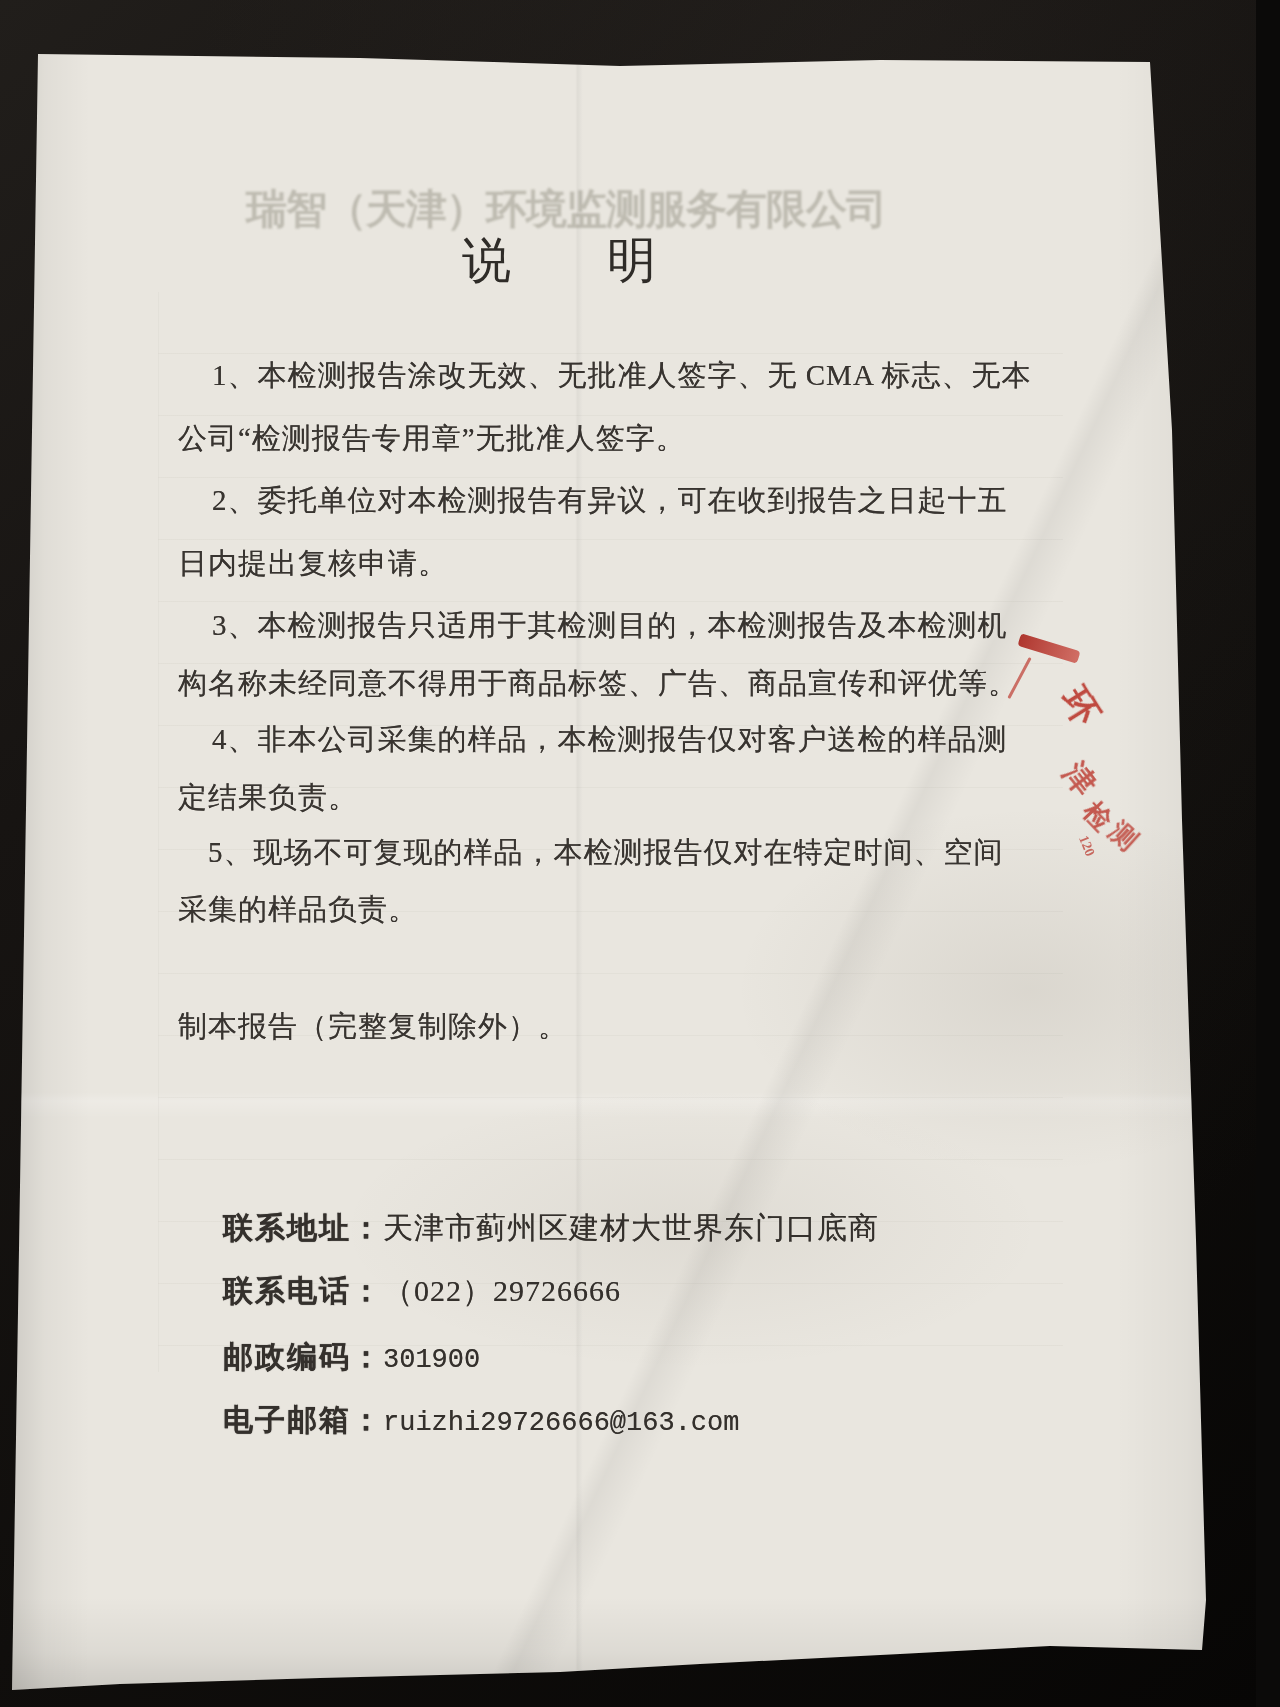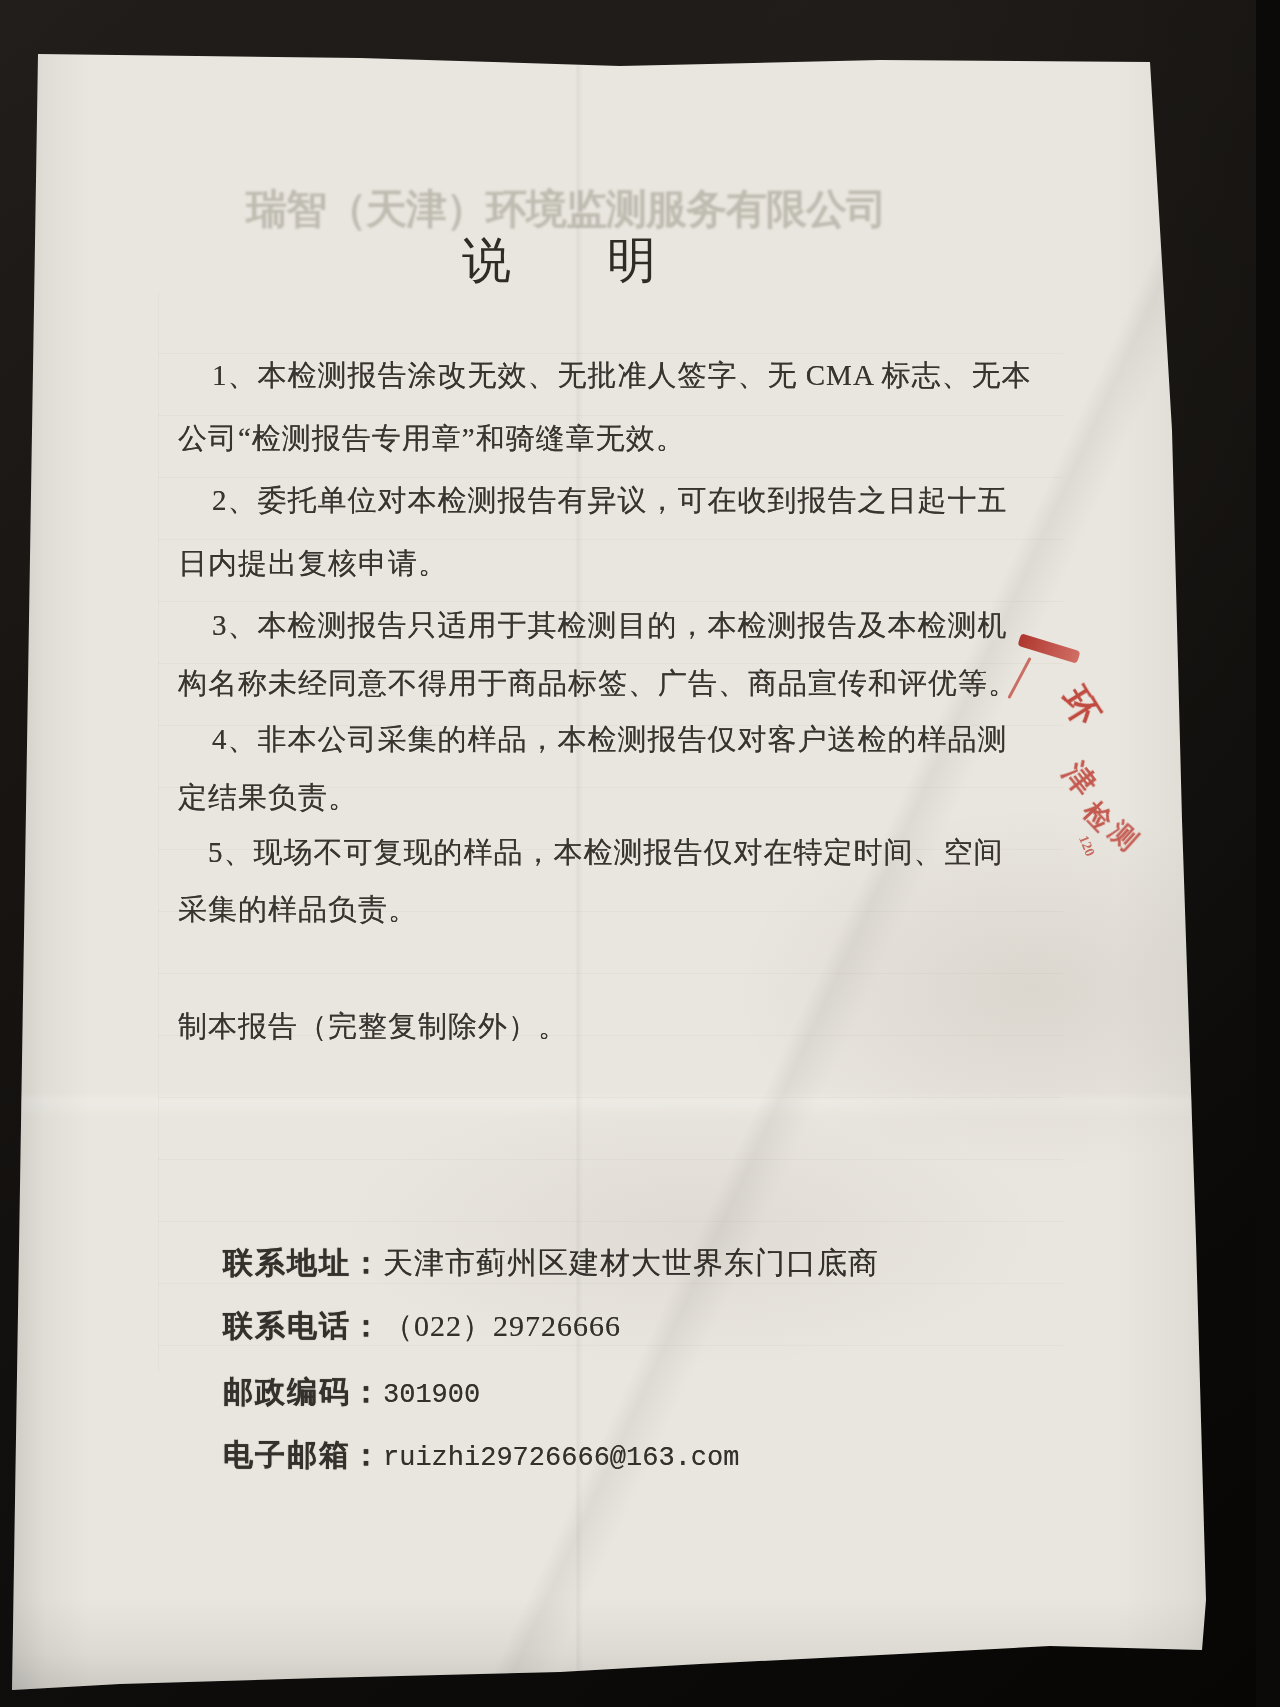--- a/index.html
+++ b/index.html
@@ -73,21 +73,20 @@
     color: #383430;
     text-shadow: 0 0 0.6px rgba(56,52,48,0.75);
     white-space: nowrap;
     letter-spacing: 1px;
   }
   .contact-row {
     position: absolute; left: 223px;
     font-size: 30px;
     white-space: nowrap;
     color: #34302c;
-    margin-top: 35px;
   }
   .contact-row .lbl {
     font-weight: 700;
     letter-spacing: 2px;
     text-shadow: 0 0 0.8px rgba(40,37,33,0.9);
   }
   .contact-row .val {
     font-weight: 500;
     letter-spacing: 1px;
     text-shadow: 0 0 0.5px rgba(56,52,48,0.7);
@@ -121,21 +120,21 @@
 <div class="scene">
   <div class="paper">
 
     <div class="ghost-table"></div>
 
     <div class="ghost-header">瑞智（天津）环境监测服务有限公司</div>
 
     <h1 class="title">说明</h1>
 
     <div class="line" style="left:212px; top:356px;">1、本检测报告涂改无效、无批准人签字、无 CMA 标志、无本</div>
-    <div class="line" style="left:178px; top:419px;">公司“检测报告专用章”和骑缝章无效。</div>
+    <div class="line" style="left:178px; top:419px;">公司“检测报告专用章”无批准人签字。</div>
 
     <div class="line" style="left:212px; top:481px;">2、委托单位对本检测报告有异议，可在收到报告之日起十五</div>
     <div class="line" style="left:178px; top:544px;">日内提出复核申请。</div>
 
     <div class="line" style="left:212px; top:606px;">3、本检测报告只适用于其检测目的，本检测报告及本检测机</div>
     <div class="line" style="left:178px; top:664px;">构名称未经同意不得用于商品标签、广告、商品宣传和评优等。</div>
 
     <div class="line" style="left:212px; top:720px;">4、非本公司采集的样品，本检测报告仅对客户送检的样品测</div>
     <div class="line" style="left:178px; top:778px;">定结果负责。</div>
 

